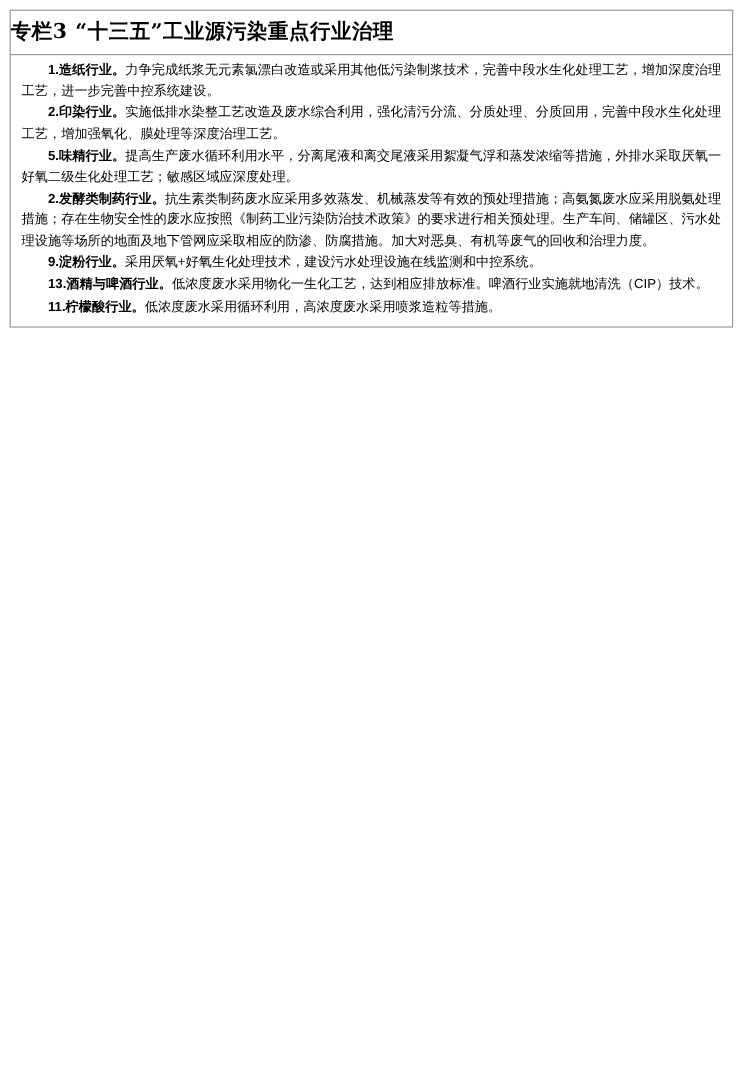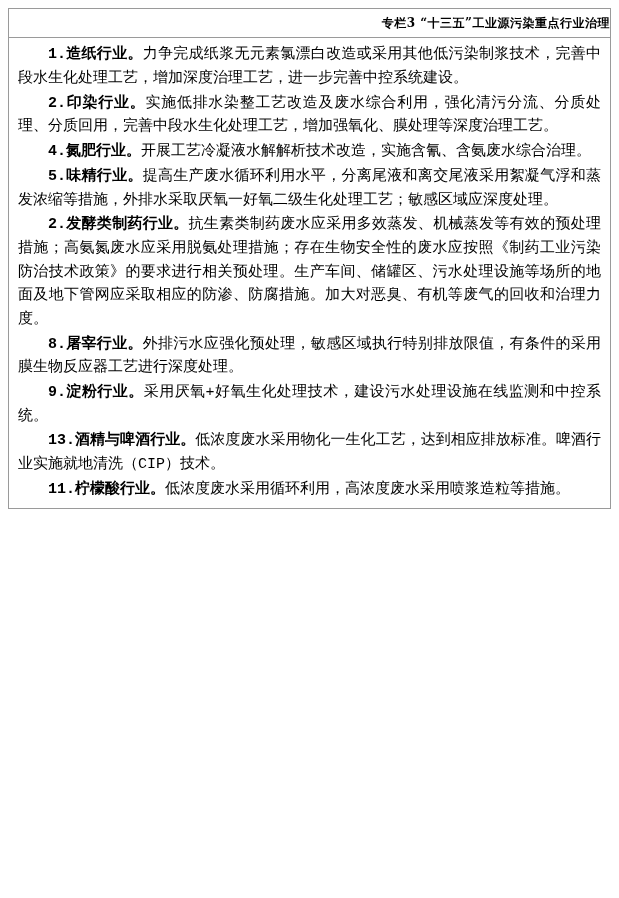--- a/index.html
+++ b/index.html
@@ -19,66 +19,64 @@
     height: 898px;
     box-sizing: border-box;
     padding: 8px 8px 0 8px;
   }
   .doc-box {
     border: 1px solid #9a9a9a;
     box-sizing: border-box;
     width: 603px;
   }
   .doc-title {
-    text-align: right;
-    font-size: 12px;
+    text-align: left;
+    font-size: 17px;
     font-weight: bold;
     line-height: 1.45;
     padding: 6px 0 5px 0;
     letter-spacing: 0.5px;
     border-bottom: 1px solid #9a9a9a;
     font-family: "DejaVu Serif", "Liberation Serif", serif;
   }
   .doc-body {
     padding: 5px 9px 6px 9px;
   }
   .para {
-    font-size: 15px;
+    font-size: 11px;
     line-height: 1.58;
     text-align: justify;
     text-justify: inter-ideograph;
     text-indent: 2em;
     margin: 0 0 1px 0;
-    font-family: Liberation Mono, monospace;
+    font-family: Liberation Sans, sans-serif;
   }
   .para b {
     font-weight: bold;
   }
 </style>
 </head>
 <body>
 
 <div class="page">
   <div class="doc-box">
     <div class="doc-title">专栏3  “十三五”工业源污染重点行业治理</div>
     <div class="doc-body">
 
       <p class="para"><b>1.造纸行业。</b><span>力争完成纸浆无元素氯漂白改造或采用其他低污染制浆技术，完善中段水生化处理工艺，增加深度治理工艺，进一步完善中控系统建设。</span></p>
 
       <p class="para"><b>2.印染行业。</b><span>实施低排水染整工艺改造及废水综合利用，强化清污分流、分质处理、分质回用，完善中段水生化处理工艺，增加强氧化、膜处理等深度治理工艺。</span></p>
 
 
-      <p class="para"><b>4.氮肥行业。</b><span>开展工艺冷凝液水解解析技术改造，实施含氰、含氨废水综合治理。</span></p>
 
       <p class="para"><b>5.味精行业。</b><span>提高生产废水循环利用水平，分离尾液和离交尾液采用絮凝气浮和蒸发浓缩等措施，外排水采取厌氧一好氧二级生化处理工艺；敏感区域应深度处理。</span></p>
 
       <p class="para"><b>2.发酵类制药行业。</b><span>抗生素类制药废水应采用多效蒸发、机械蒸发等有效的预处理措施；高氨氮废水应采用脱氨处理措施；存在生物安全性的废水应按照《制药工业污染防治技术政策》的要求进行相关预处理。生产车间、储罐区、污水处理设施等场所的地面及地下管网应采取相应的防渗、防腐措施。加大对恶臭、有机等废气的回收和治理力度。</span></p>
 
 
-      <p class="para"><b>8.屠宰行业。</b><span>外排污水应强化预处理，敏感区域执行特别排放限值，有条件的采用膜生物反应器工艺进行深度处理。</span></p>
 
       <p class="para"><b>9.淀粉行业。</b><span>采用厌氧+好氧生化处理技术，建设污水处理设施在线监测和中控系统。</span></p>
 
       <p class="para"><b>13.酒精与啤酒行业。</b><span>低浓度废水采用物化一生化工艺，达到相应排放标准。啤酒行业实施就地清洗（CIP）技术。</span></p>
 
       <p class="para"><b>11.柠檬酸行业。</b><span>低浓度废水采用循环利用，高浓度废水采用喷浆造粒等措施。</span></p>
 
     </div>
   </div>
 </div>

